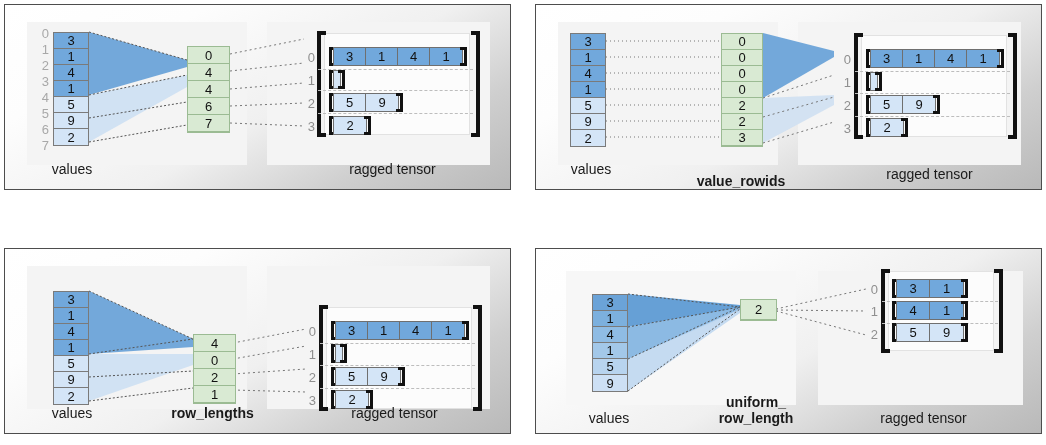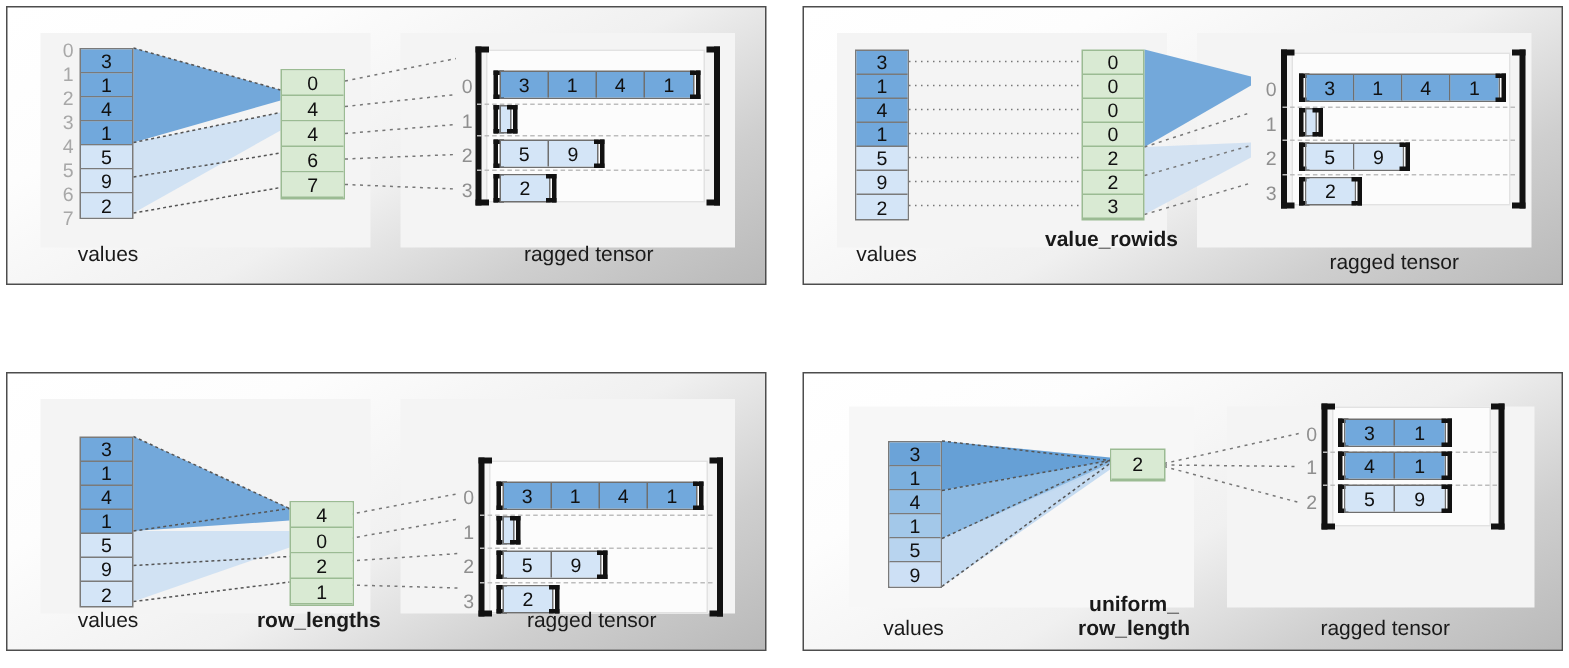--- a/index.html
+++ b/index.html
@@ -365,21 +365,21 @@
         </div>
         <div class="ibrk" style="left:35px;top:0;">
             <i style="right:0;top:0;width:3px;height:19px;"></i>
             <i style="right:0;top:0;width:7px;height:3px;"></i>
             <i style="right:0;bottom:0;width:7px;height:3px;"></i>
           </div>
       </div>
     </div>
 
     <div class="cap" style="left:10px;top:157px;width:90px;">values</div>
-    <div class="cap bold" style="left:130px;top:147px;width:150px;">value_rowids</div>
+    <div class="cap bold" style="left:130px;top:169px;width:150px;">value_rowids</div>
     <div class="cap" style="left:306px;top:162px;width:175px;">ragged tensor</div>
   </div>
 
   <div class="panel p2">
     <div class="card left"></div>
     <div class="card right"></div>
 
     <svg class="ov" width="507" height="186">
       <polygon points="84,42 84,105 188,98 188,90" fill="#6ba3d8" opacity="0.95"></polygon>
       <polygon points="84,105 84,152 188,116 188,105" fill="#cfe0f2" opacity="0.95"></polygon>

